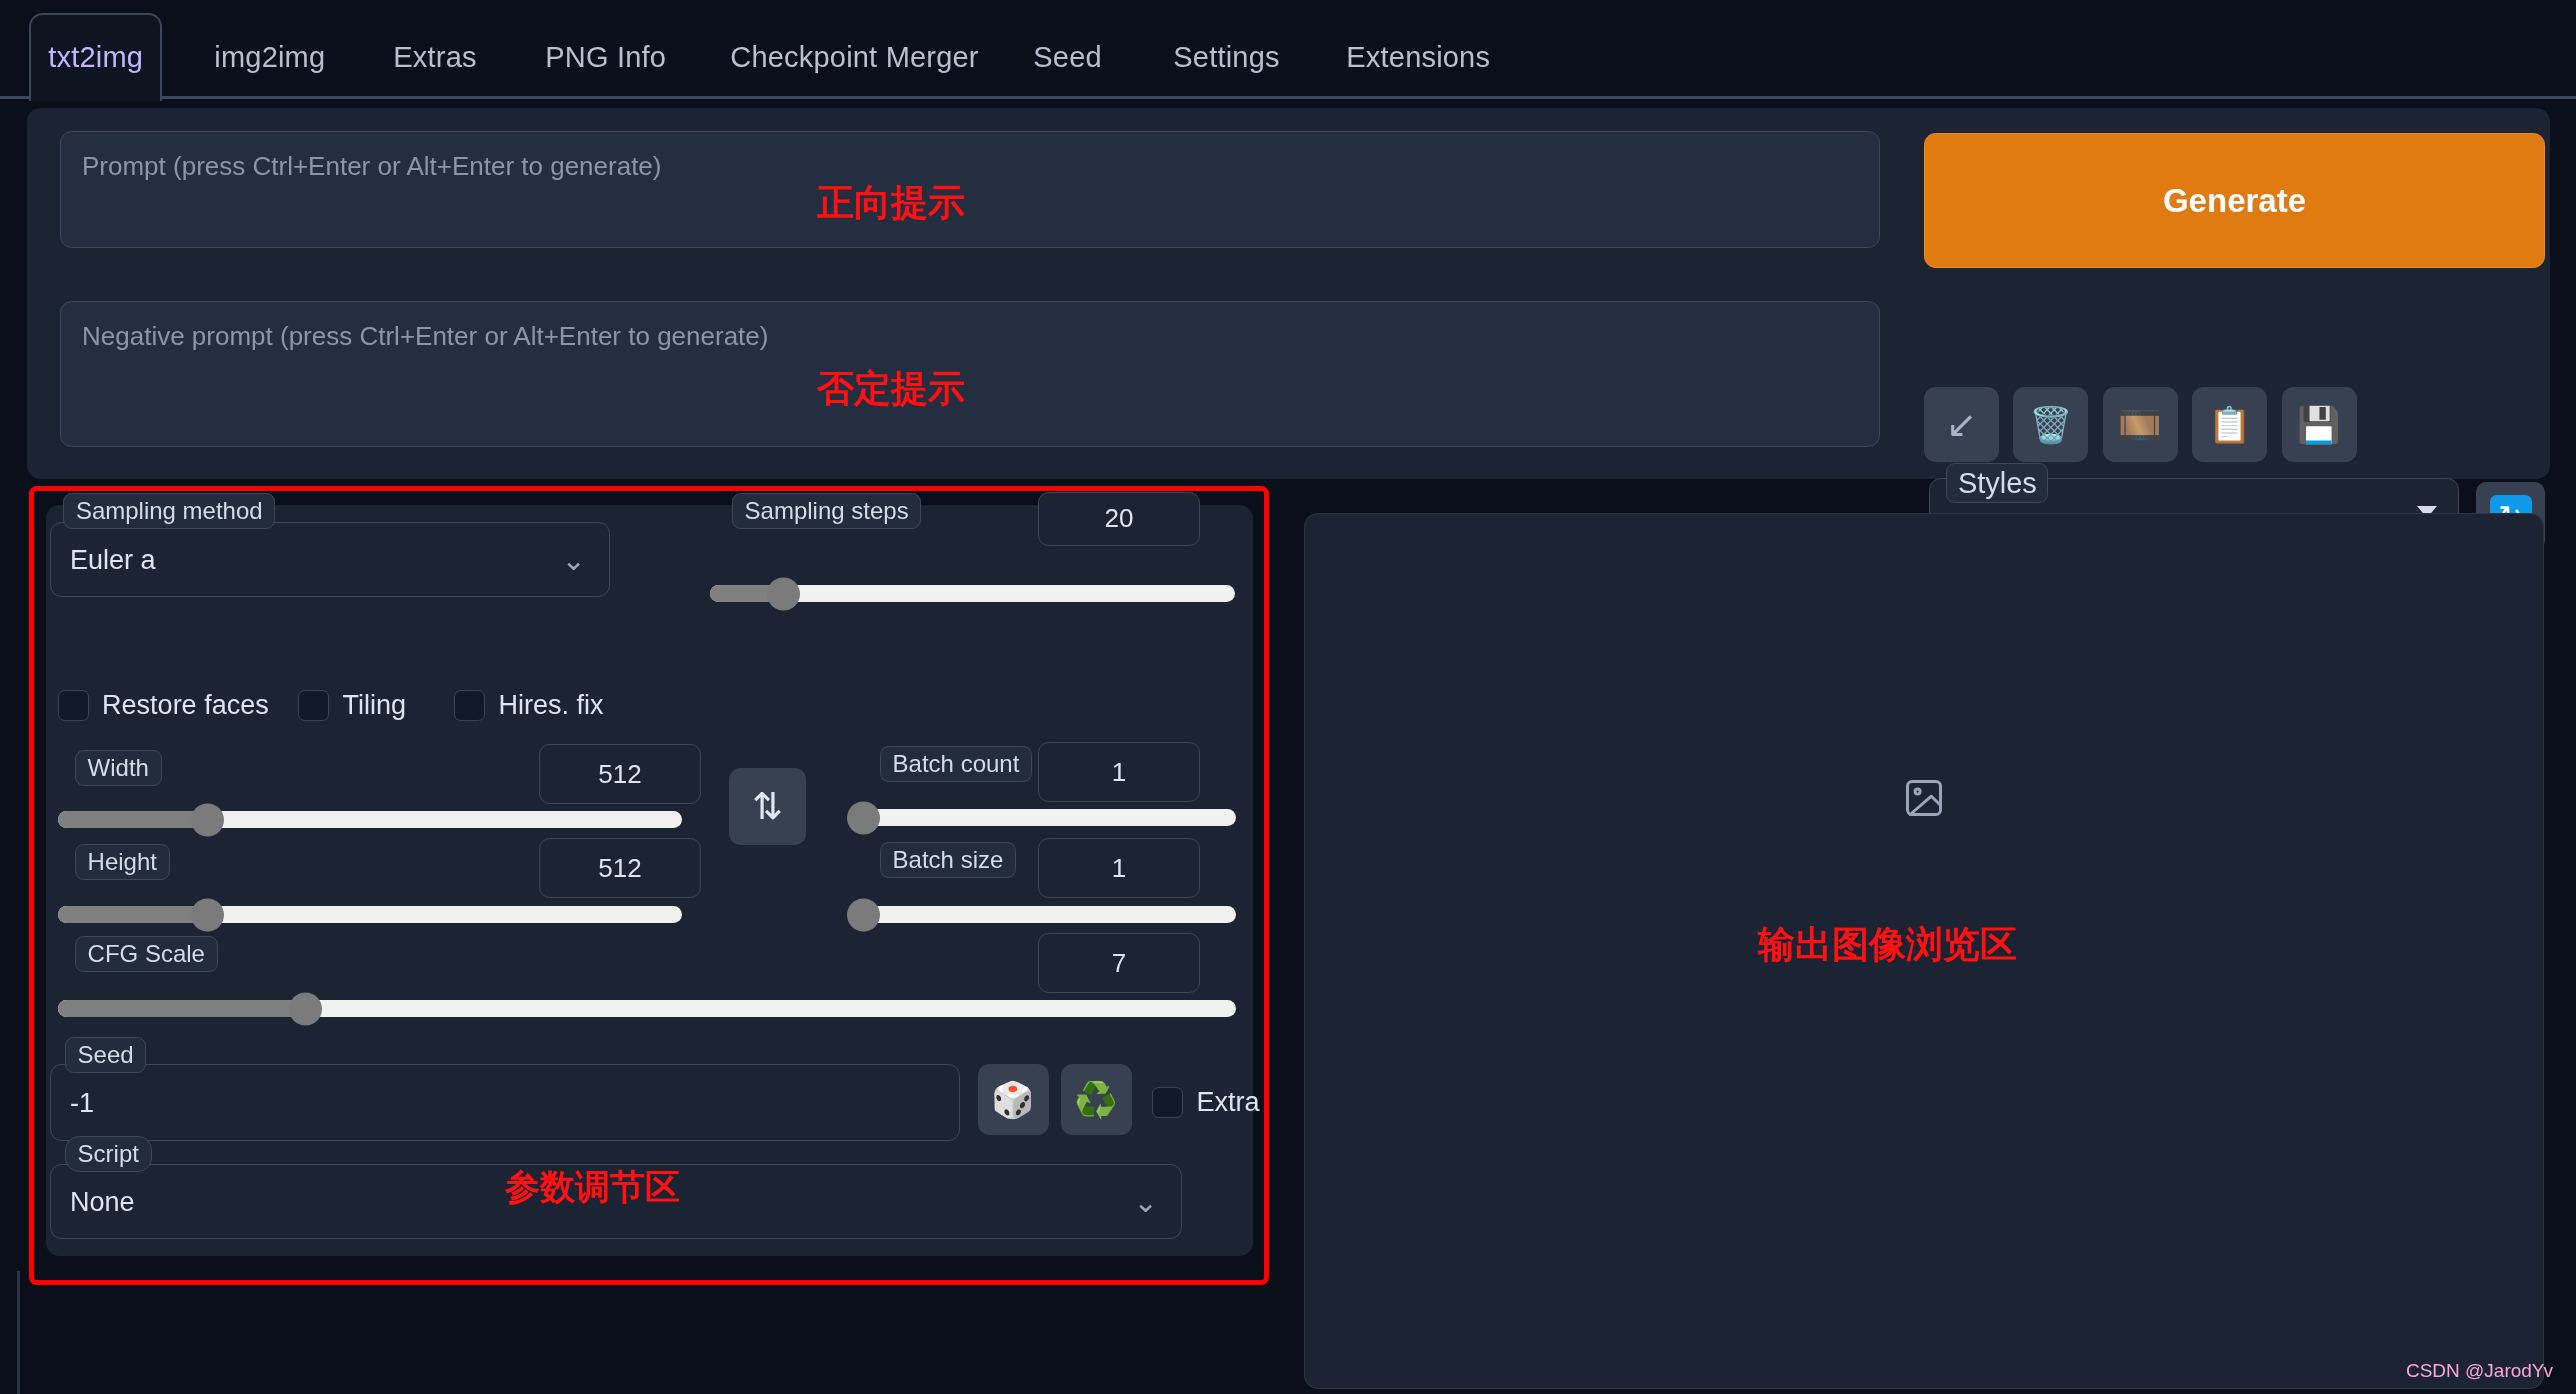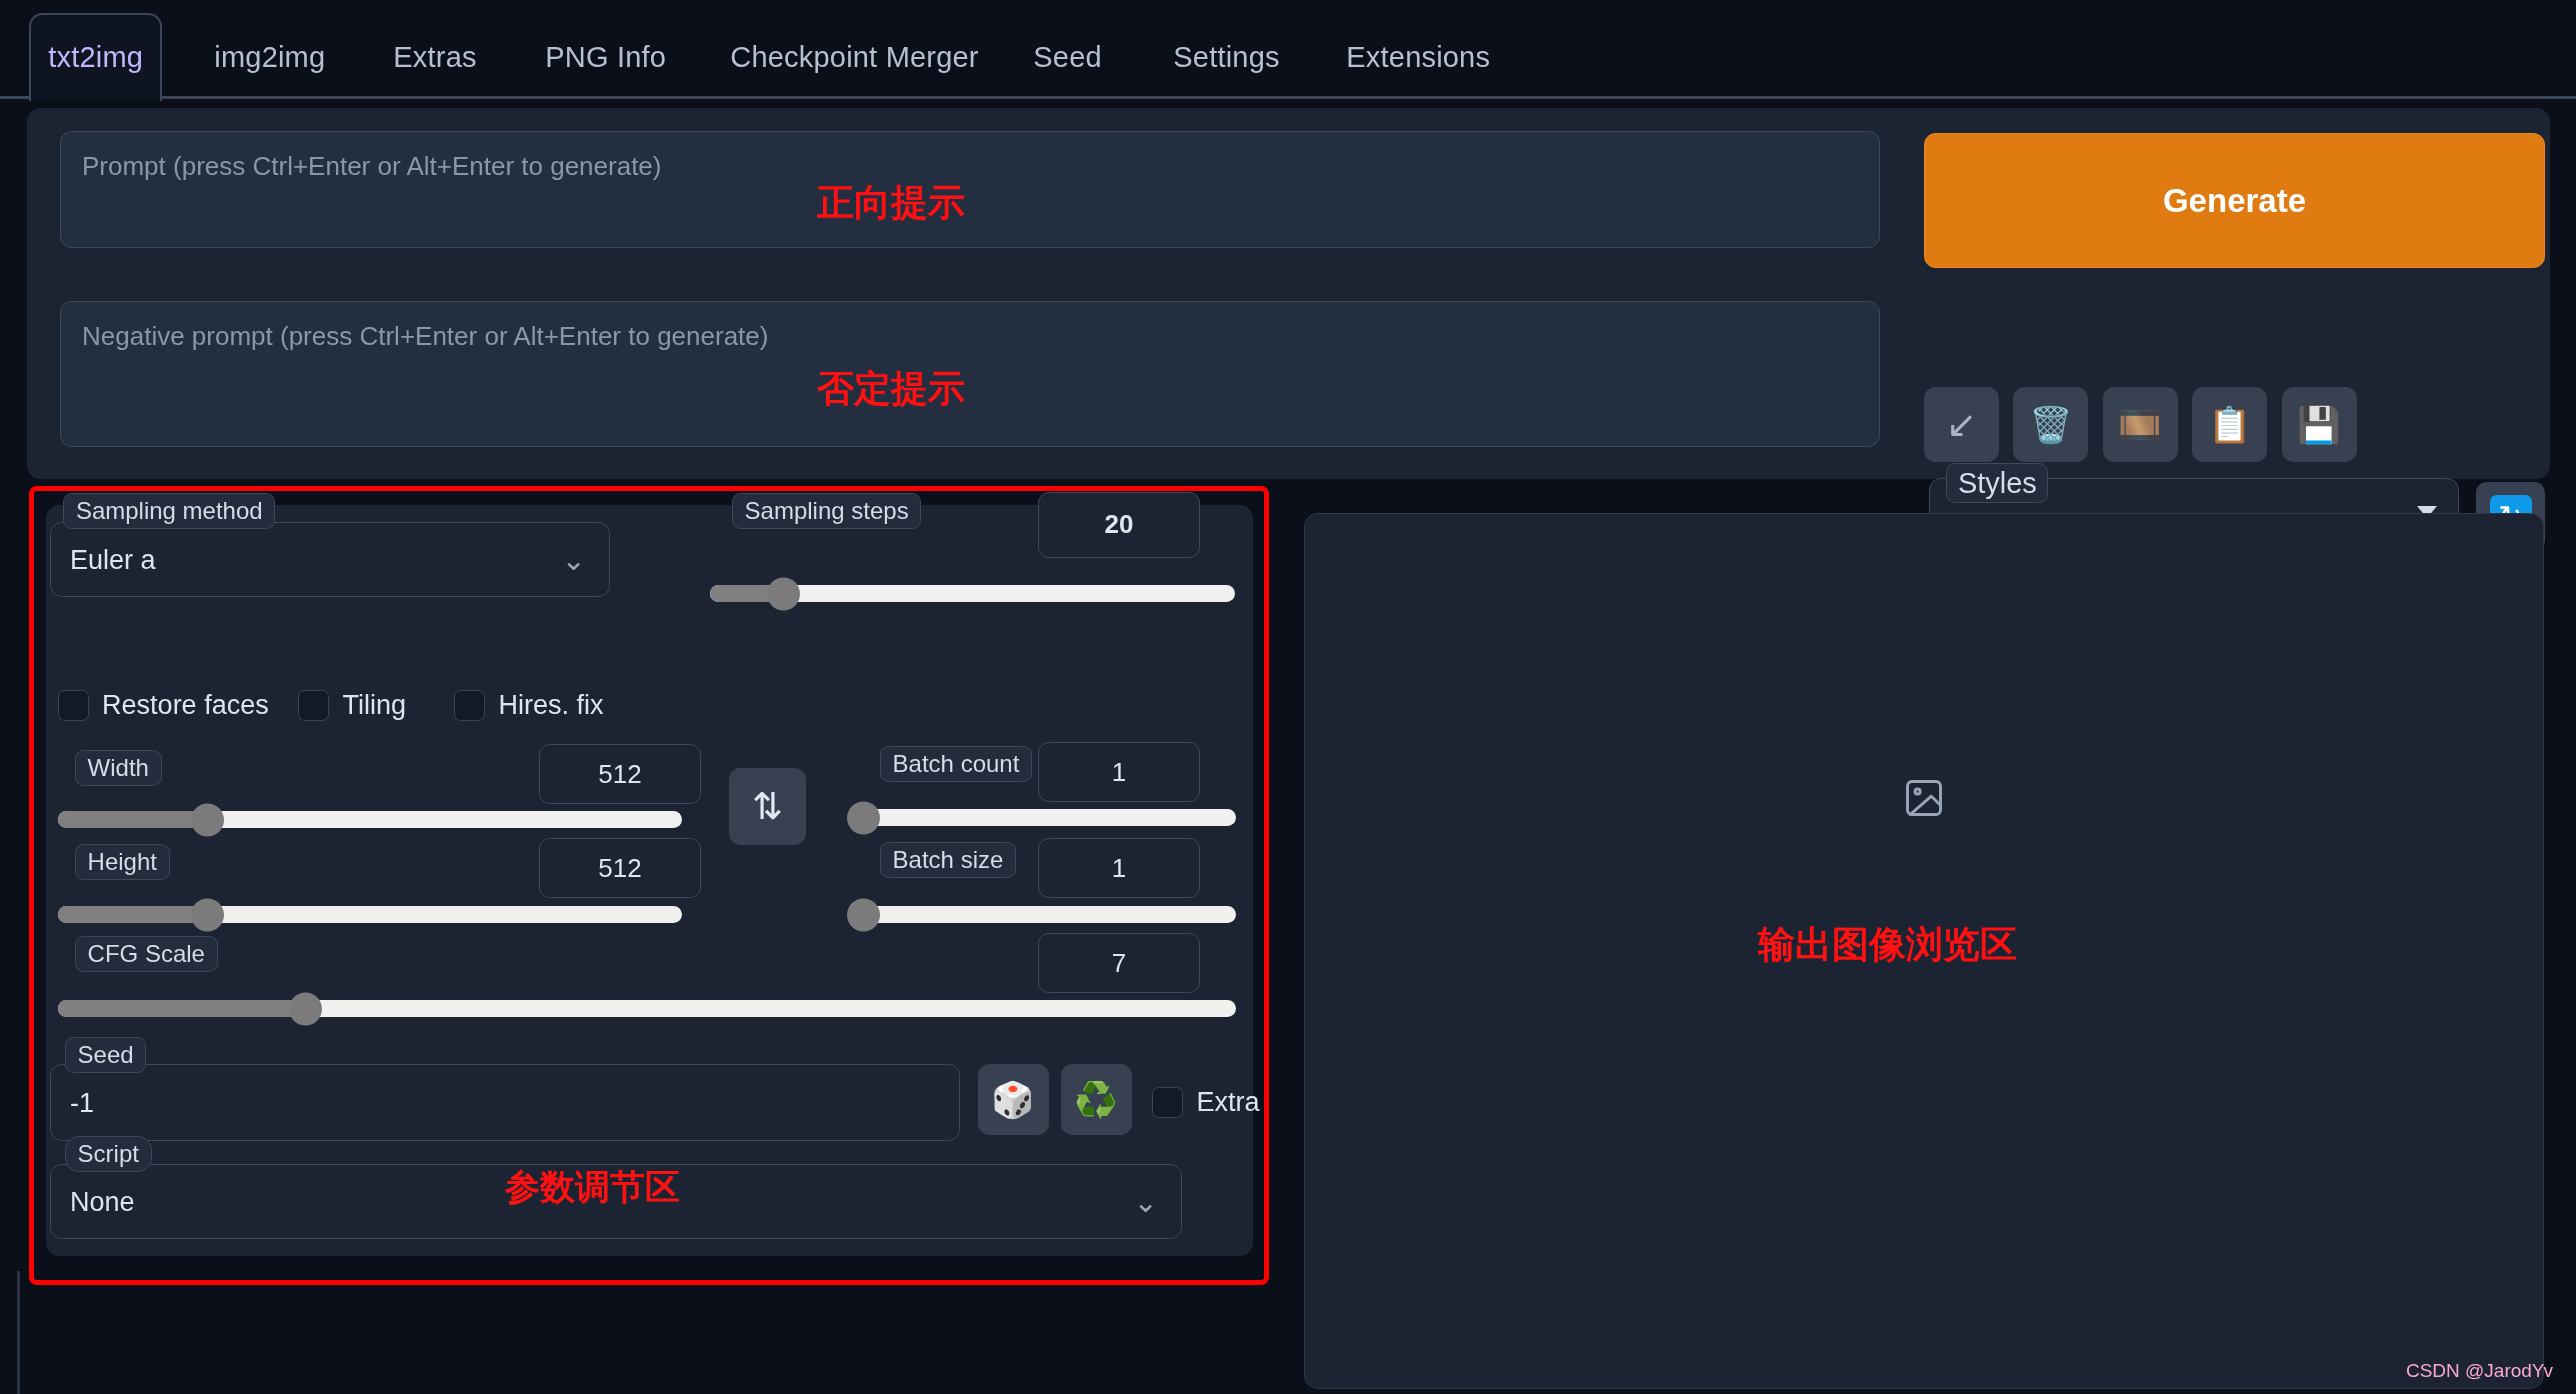--- a/index.html
+++ b/index.html
@@ -451,21 +451,21 @@
 
   <div class="params-panel">
 
     <div class="fl-label" style="left:17.3px; top:-11.6px;">Sampling method</div>
     <div class="select-box" style="left:3.9px; top:17.3px; width:560px; height:75px;">
       <span class="val">Euler a</span>
       <span class="chev">⌄</span>
     </div>
 
     <div class="fl-label" style="left:686px; top:-11.6px;">Sampling steps</div>
-    <div class="numbox" style="left:992px; top:-13.5px; width:162px; height:66px;font-weight:bold;">20</div>
+    <div class="numbox" style="left:992px; top:-13.5px; width:162px; height:54px;">20</div>
     <div class="slider" style="left:664px; top:80px; width:525px;">
       <div class="fill" style="width:14%;"></div>
       <div class="thumb" style="left:14%;"></div>
     </div>
 
     <div class="checkrow" style="left:11.6px; top:185px;">
       <span class="cbox"></span>
       <span class="clabel">Restore faces</span>
     </div>
     <div class="checkrow" style="left:252px; top:185px;">

